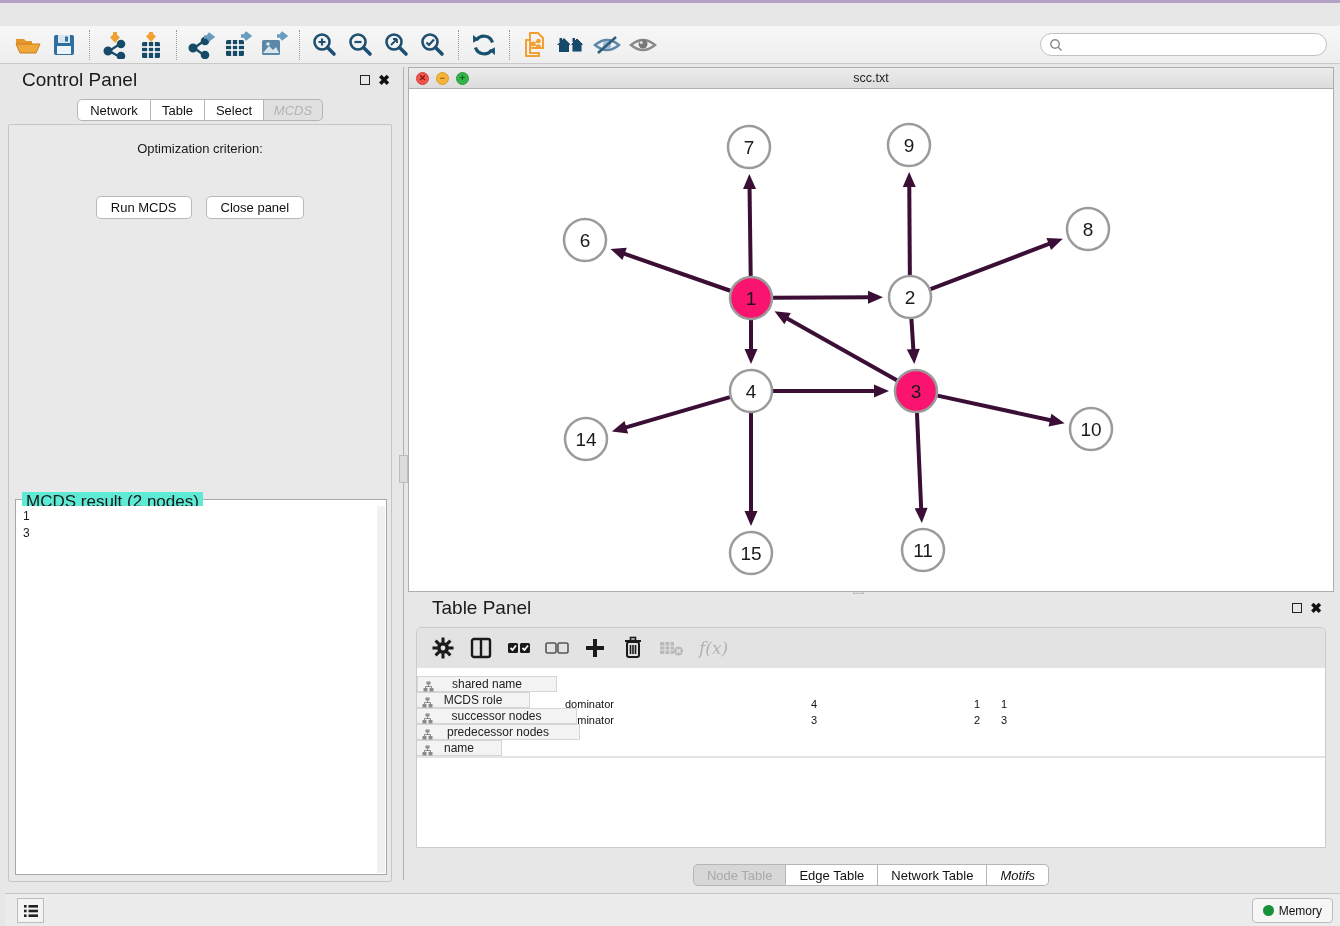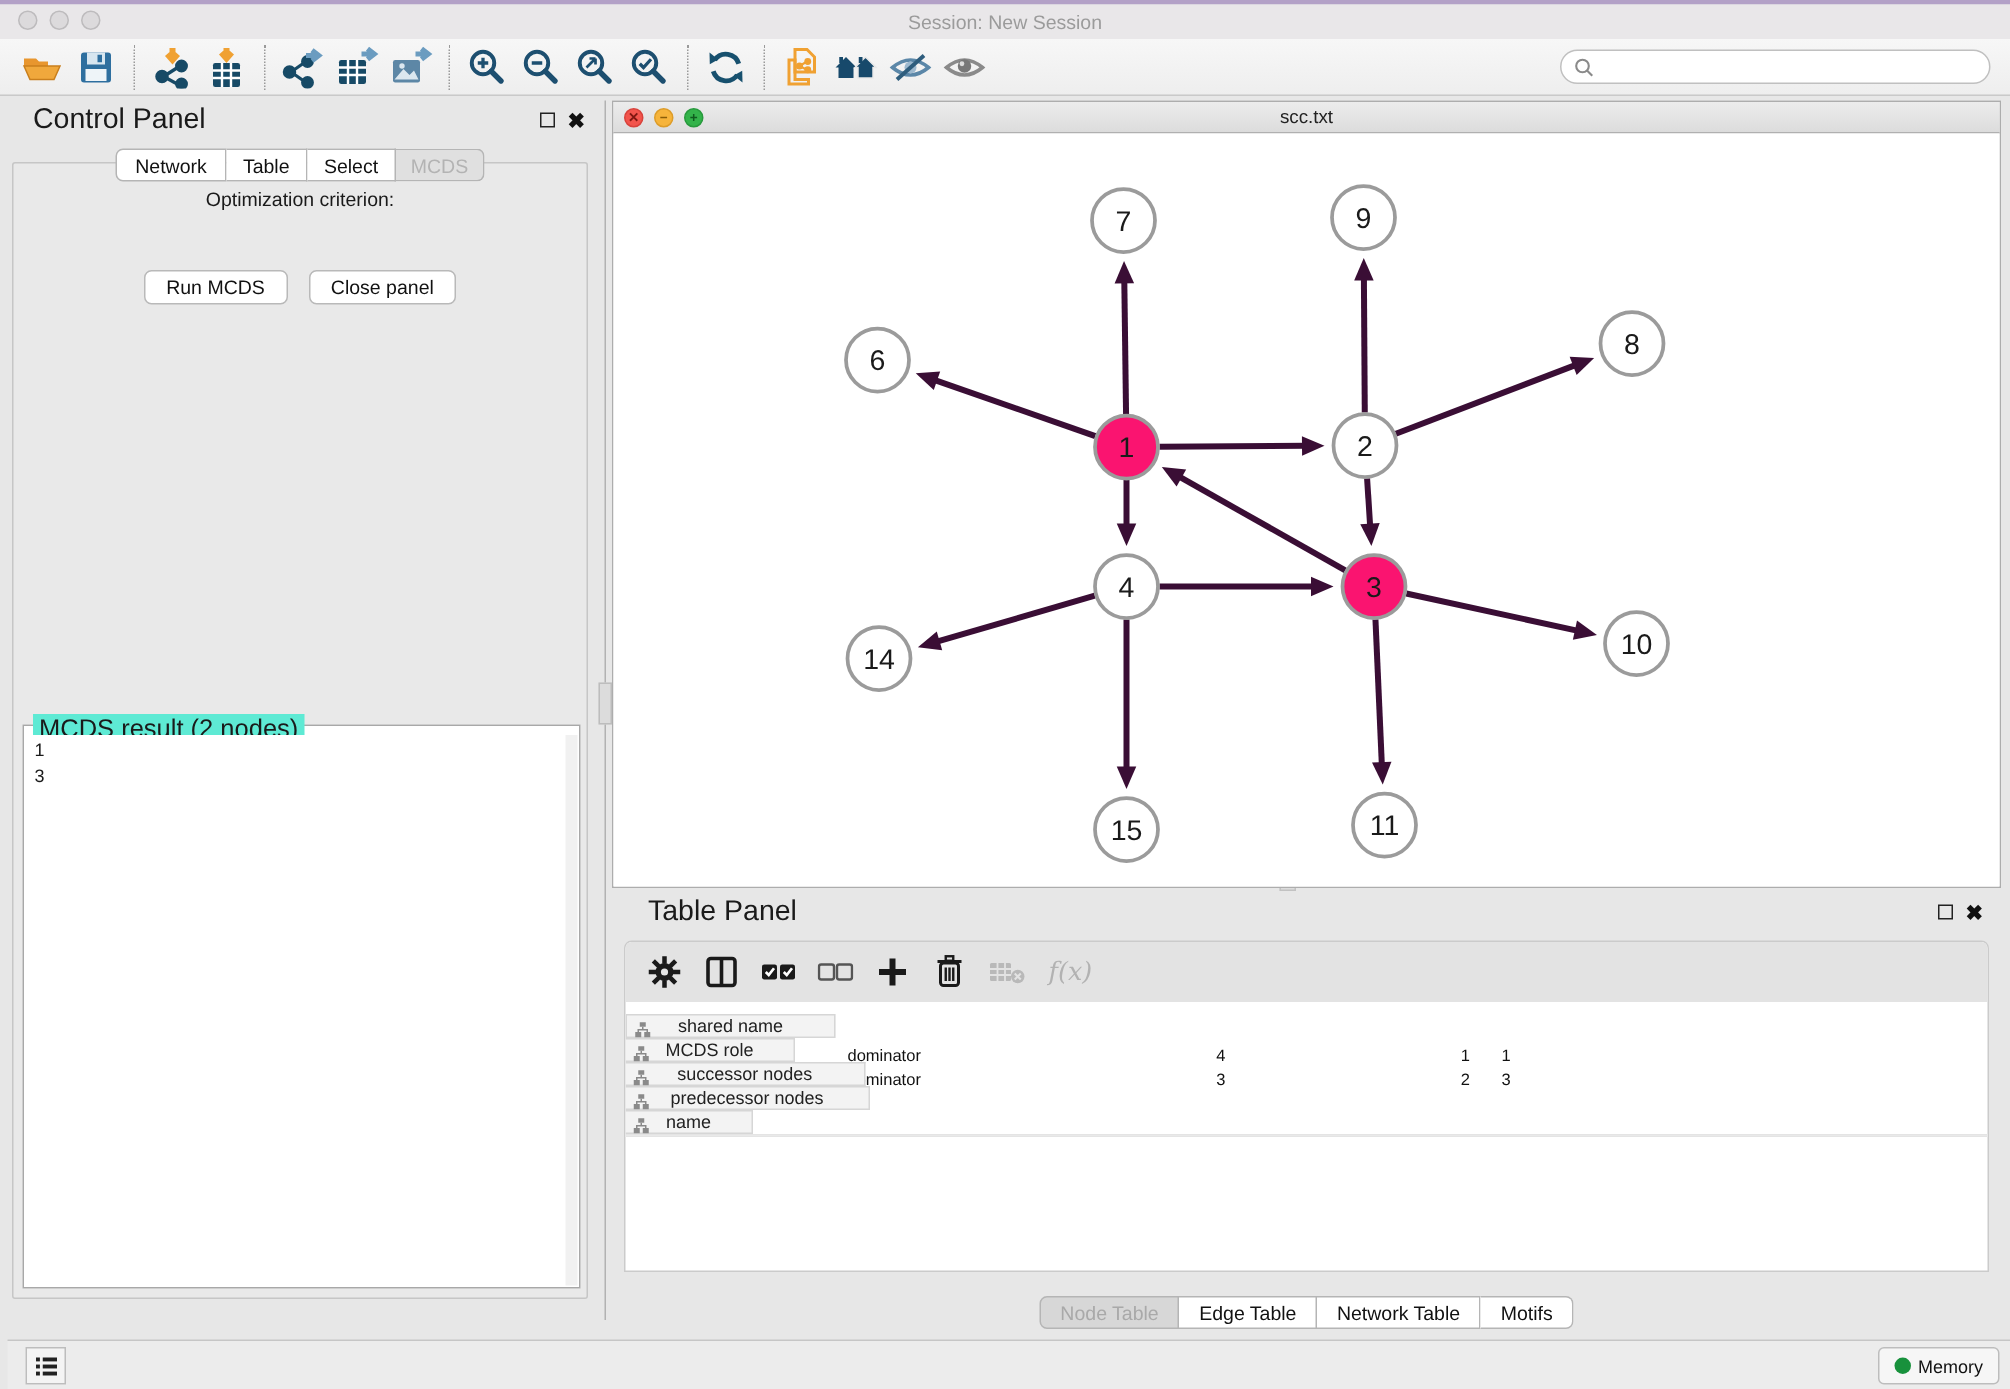--- a/index.html
+++ b/index.html
@@ -32,24 +32,24 @@
     display:flex; align-items:center; padding:0 10px; }
   .panel-title { font-size:19px; color:#1a1a1a;margin-left:12px; }
   .panel-hdr-icons { margin-left:auto; display:flex; align-items:center; gap:8px; }
   .float-icon { width:10px; height:10px; border:1.6px solid #222; display:inline-block; }
   .close-x { font-size:14px; font-weight:bold; color:#111; line-height:1; }
   .seg { display:flex; }
   .seg .seg-btn { height:22px; background:#fff; border:1px solid #b5b5b5; border-left:none;
     font-size:13px; color:#111; display:flex; align-items:center; justify-content:center;
     font-family:"Liberation Sans", sans-serif; }
   .seg .seg-btn:first-child { border-left:1px solid #b5b5b5; border-radius:5px 0 0 5px; }
-  .seg .seg-btn:last-child { border-radius:0 5px 5px 0; }
+  .seg .seg-btn:last-child { border-radius:0 5px 5px 0;font-style:italic; }
   .seg .seg-btn.sel { background:#e0e0e0; color:#b3b3b3; }
   .cp-tabs { position:absolute; left:0; top:99px; width:400px; display:flex; justify-content:center; z-index:2; }
-  .cp-body { position:absolute; left:8px; top:108px; width:384px; height:758px;
+  .cp-body { position:absolute; left:8px; top:124px; width:384px; height:758px;
     background:#e9e9e9; border:1px solid #c6c6c6; border-radius:2px; }
   .opt-label { position:absolute; left:0; top:16px; width:100%; text-align:center; font-size:13px; }
   .combo { position:absolute; left:36px; top:38px; width:310px; height:23px; background:#fff;
     border:1px solid #b9b9b9; border-radius:5px; display:flex; align-items:center; padding:0 8px; }
   .combo .combo-text { font-size:13px; flex:1; }
   .combo .stepper { display:flex; flex-direction:column; align-items:center; line-height:0; }
   .cp-buttons { position:absolute; left:0; top:71px; width:100%; display:flex; justify-content:center; gap:14px; }
   .push-btn { height:23px; background:#fff; border:1px solid #b9b9b9; border-radius:5px;
     font-size:13px; padding:0 14px; font-family:"Liberation Sans", sans-serif; color:#111; }
   .result-group { position:absolute; left:6px; top:374px; width:372px; height:376px;
@@ -109,28 +109,20 @@
     border:1px solid #bdbdbd; border-radius:4px; display:flex; align-items:center; gap:5px; padding:0 10px; }
   .memory-dot { width:11px; height:11px; border-radius:50%; background:#18913c; }
   .memory-label { font-size:12px; color:#111; }
 </style>
 </head>
 <body>
 
 <div class="window">
   <div class="top-strip"></div>
 
-  <div class="titlebar">
-    <div class="traffic-inactive">
-      <span></span>
-      <span></span>
-      <span></span>
-    </div>
-    <div class="app-title">Session: New Session</div>
-  </div>
 
   <div class="toolbar">
     <div class="tb-btn">
       <svg width="28" height="26" viewBox="0 0 28 26">
         <path d="M2 7 h8 l2 2 h6 v3 H2 z" fill="#e8962e"></path>
         <path d="M2 12 L6 21 H22 L26 12 z" fill="#f0a83c" stroke="#c97f1d" stroke-width="1"></path>
       </svg>
     </div>
     <div class="tb-btn">
       <svg width="24" height="24" viewBox="0 0 24 24">

